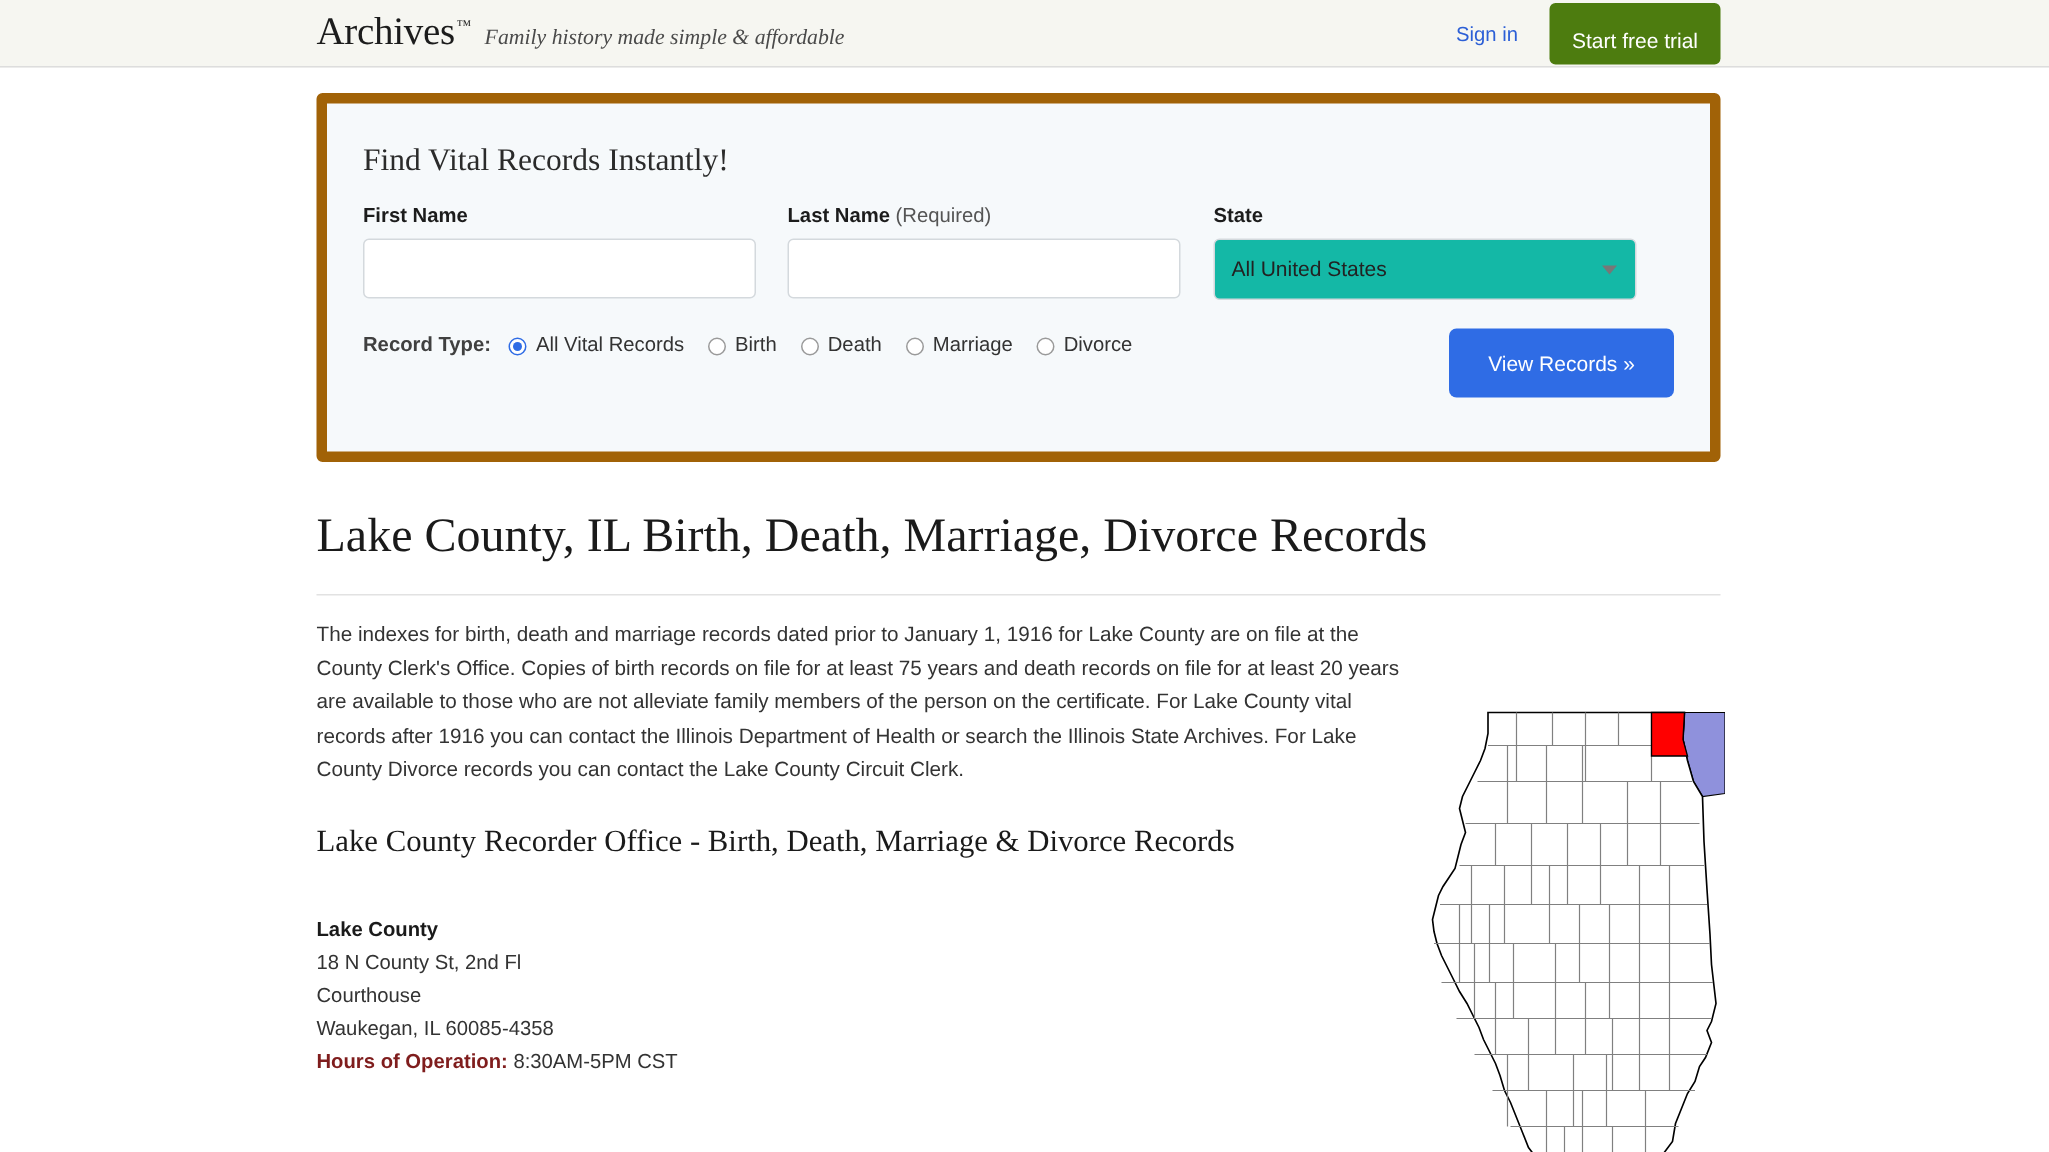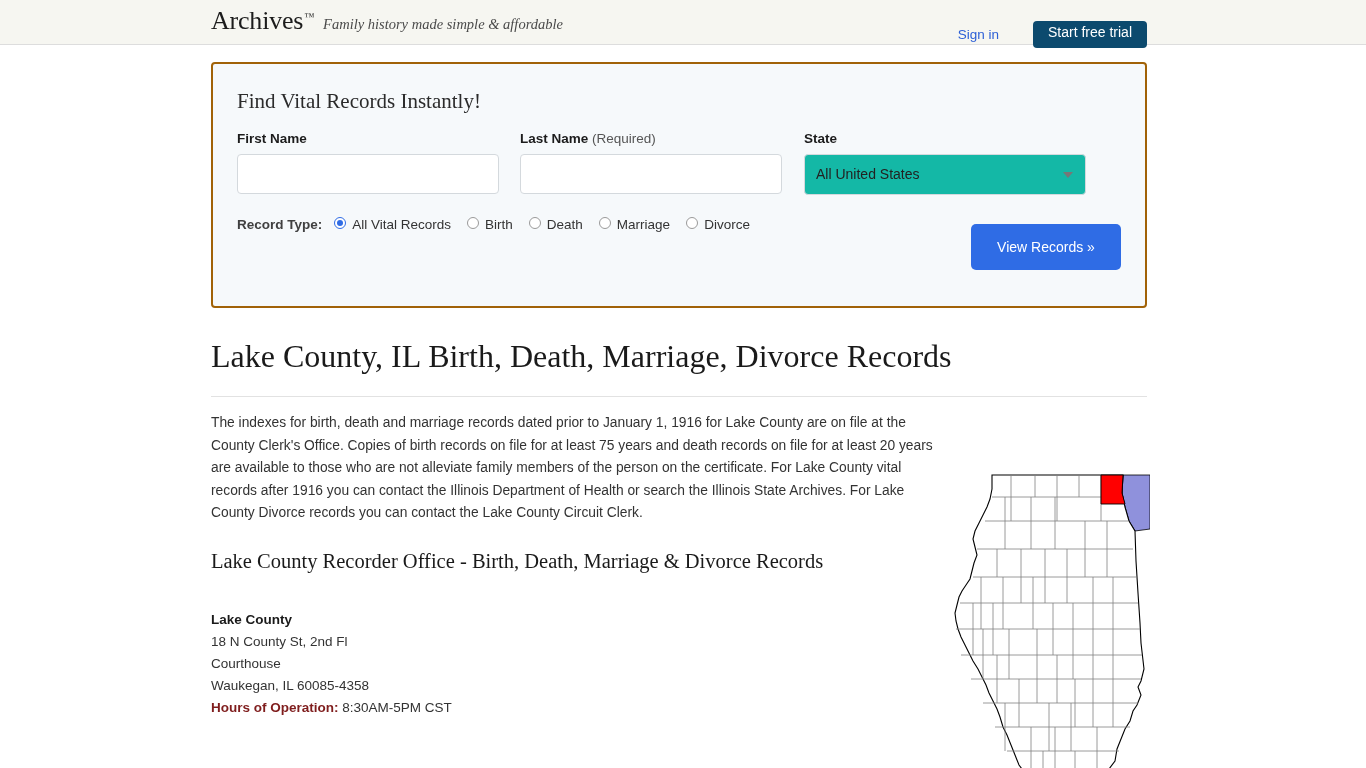--- a/index.html
+++ b/index.html
@@ -45,39 +45,39 @@
   }
   .tagline {
     font-family: "Liberation Serif", serif;
     font-style: italic;
     font-size: 14.5px;
     color: #4a4a4a;
     margin-left: 9px;
   }
   .header-right {
     position: absolute;
-    right: 219px; top: 12px;
+    right: 219px; top: 0;
     height: 45px;
     display: flex;
     align-items: center;
-    gap: 34px;
+    gap: 21px;
   }
   .signin-link {
     font-size: 13.5px;
     color: #2c5fd6;
     text-decoration: none;
     cursor: pointer;
   }
   .trial-btn {
-    background: #0c4a6e;
+    background: #4d7c0f;
     color: #ffffff;
     font-size: 14px;
     border: none;
     border-radius: 4px;
-    padding: 4px 15px 9px 15px;
+    padding: 18px 15px 9px 15px;
     cursor: pointer;
     font-family: "Liberation Sans", sans-serif;
     line-height: 1;
   }
 
   
   .page {
     width: 1366px;
     position: relative;
   }
@@ -101,21 +101,21 @@
     text-decoration: none;
     cursor: pointer;
   }
   .bc-sep { color: #666666; margin: 0 3px; }
   .bc-current { color: #333333; }
 
   
   .search-panel {
     margin-top: 17px;
     background: #f6f9fb;
-    border: 2px solid #a16207;
+    border: 7px solid #a16207;
     border-radius: 4px;
     height: 246px;
     position: relative;
   }
   .panel-title {
     position: absolute;
     left: 24px; top: 25px;
     font-family: "Liberation Serif", serif;
     font-size: 21px;
     color: #2b2b2b;
@@ -173,21 +173,21 @@
     height: 20px;
   }
   .rec-label {
     font-size: 13.5px;
     font-weight: bold;
     color: #404040;
     margin-right: 12px;
   }
   .radio-opt {
     display: flex;
-    align-items: flex-start;
+    align-items: flex-end;
     margin-right: 16px;
     cursor: pointer;
   }
   .radio {
     width: 12px; height: 12px;
     border-radius: 50%;
     border: 1px solid #9a9a9a;
     background: #ffffff;
     margin-right: 6px;
     position: relative;

